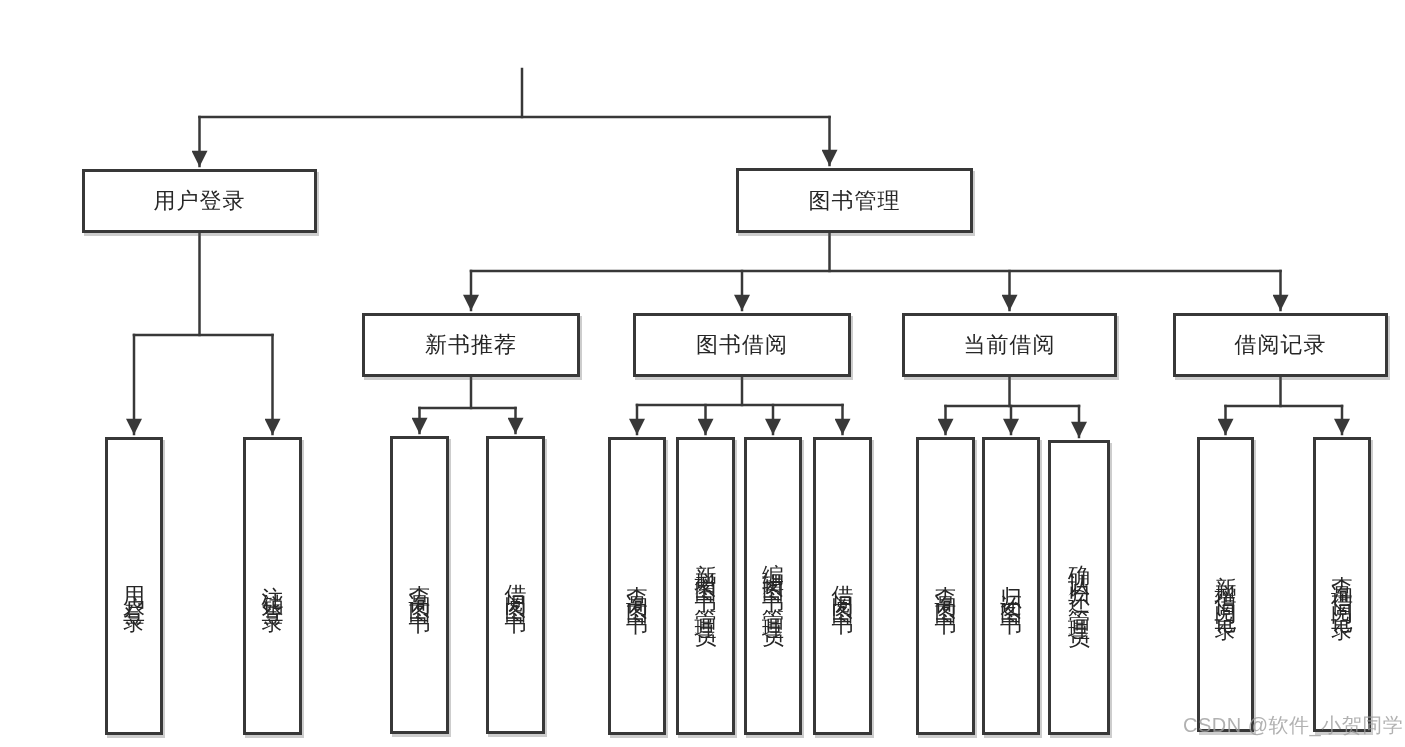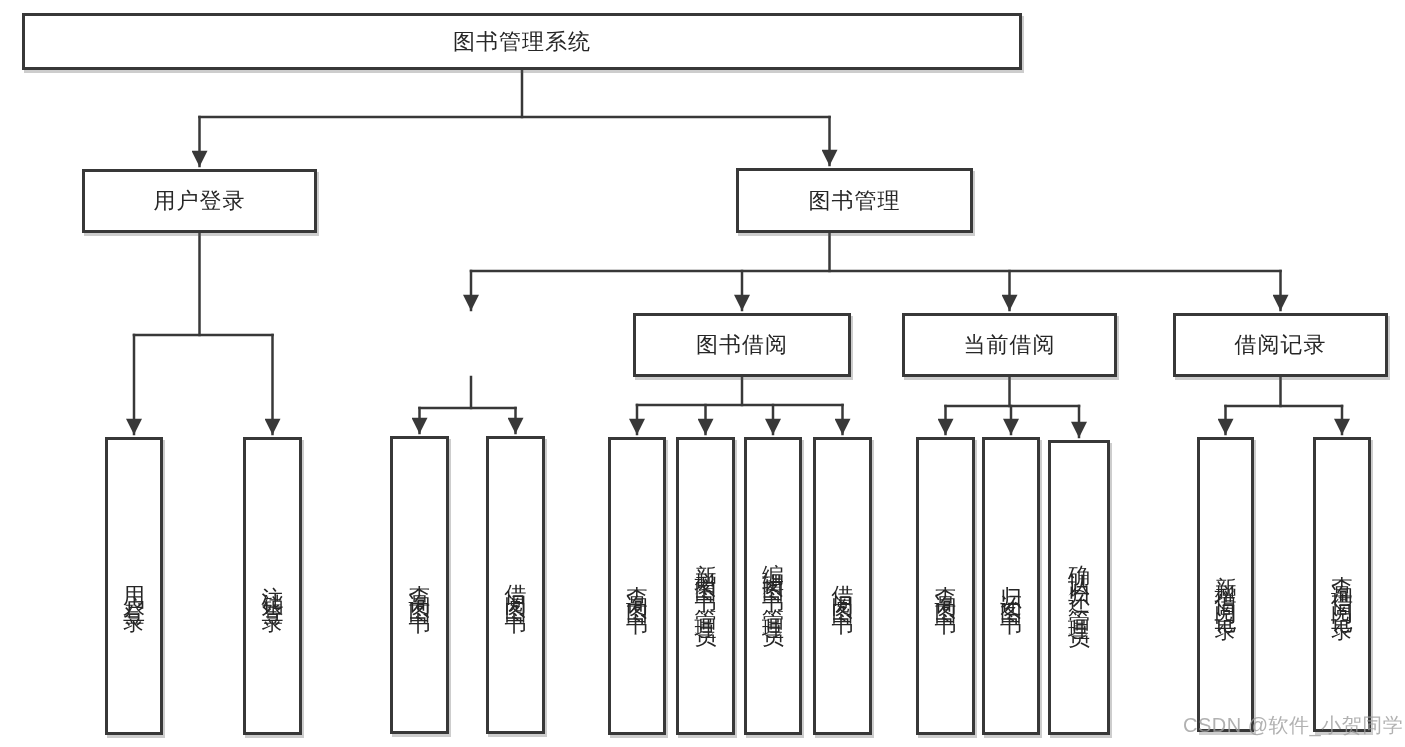--- a/index.html
+++ b/index.html
@@ -112,25 +112,25 @@
     </g>
 
     <g>
       <line x1="1280.5" y1="377" x2="1280.5" y2="406"></line>
       <line x1="1225.5" y1="406" x2="1342" y2="406"></line>
       <line x1="1225.5" y1="406" x2="1225.5" y2="434" marker-end="url(#arrow)"></line>
       <line x1="1342" y1="406" x2="1342" y2="434" marker-end="url(#arrow)"></line>
     </g>
   </svg>
 
-  <div class="node" style="left:22px; top:13px; width:1000px; height:57px;">图书管理系统</div>
 
   <div class="node" style="left:82px; top:169px; width:235px; height:64px;">用户登录</div>
   <div class="node" style="left:736px; top:168px; width:237px; height:65px;">图书管理</div>
 
+  <div class="node" style="left:362px; top:313px; width:218px; height:64px;">新书推荐</div>
   <div class="node" style="left:902px; top:313px; width:215px; height:64px;">当前借阅</div>
   <div class="node" style="left:633px; top:313px; width:218px; height:64px;">图书借阅</div>
   <div class="node" style="left:1173px; top:313px; width:215px; height:64px;">借阅记录</div>
 
   <div class="node vbox" style="left:105px; top:437px; width:58px; height:298px;">用户登录</div>
   <div class="node vbox" style="left:243px; top:437px; width:59px; height:298px;">注销登录</div>
 
   <div class="node vbox" style="left:390px; top:436px; width:59px; height:298px;">查询图书</div>
   <div class="node vbox" style="left:486px; top:436px; width:59px; height:298px;">借阅图书</div>
 

